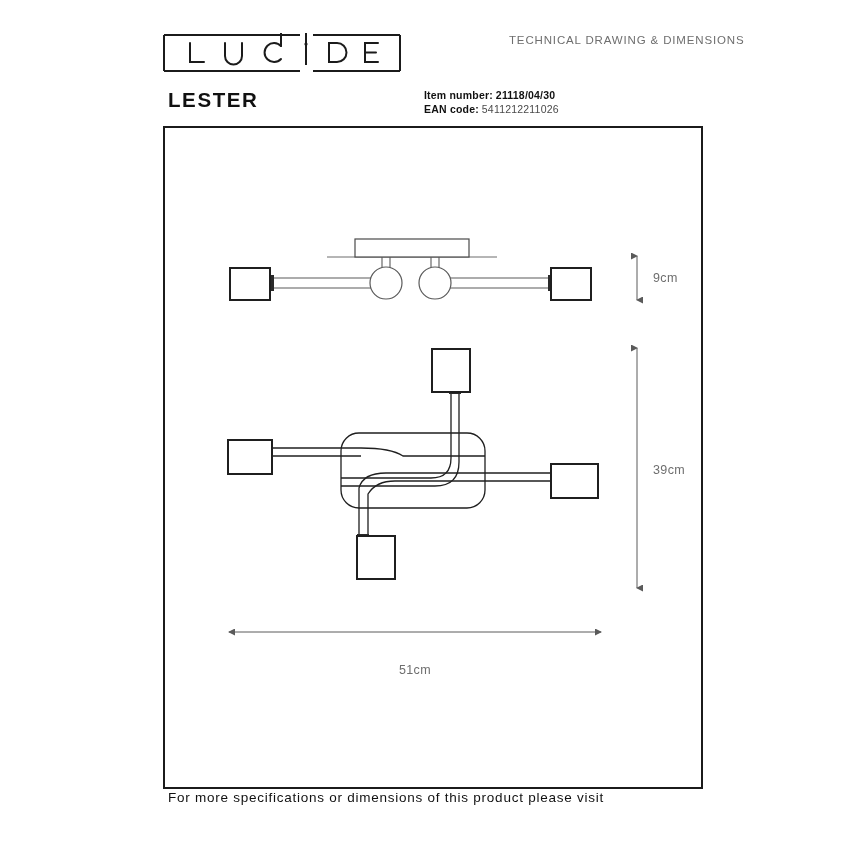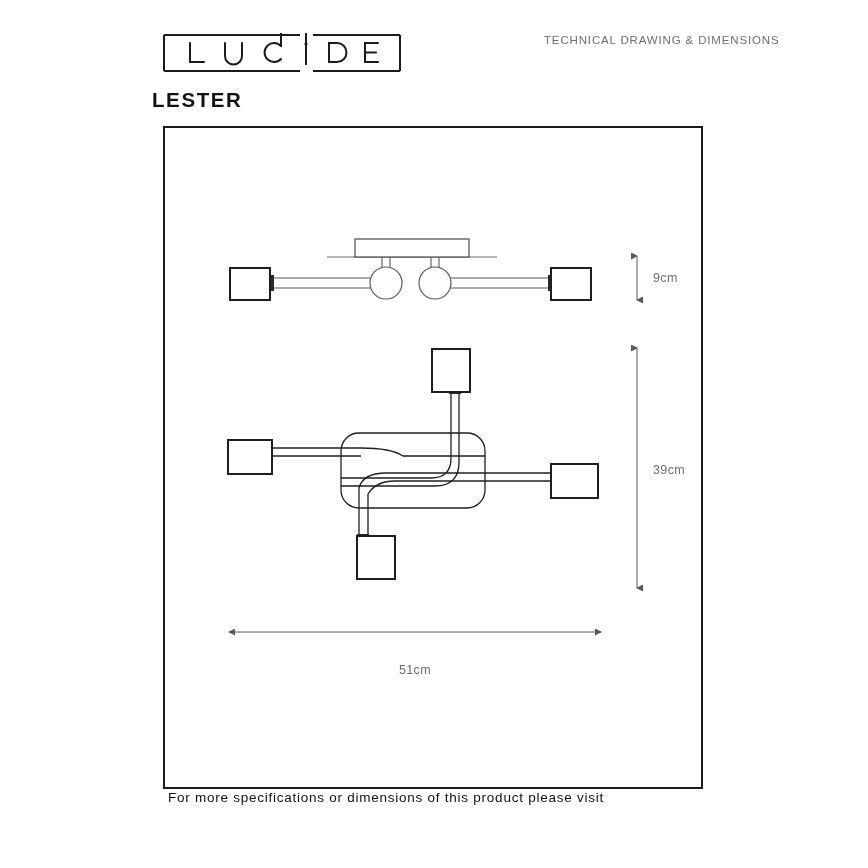--- a/index.html
+++ b/index.html
@@ -32,25 +32,24 @@
   }
   .header-kicker {
     position: absolute;
     left: 509px;
     top: 34px;
     font-size: 11.5px;
     letter-spacing: 0.85px;
     color: #6e6e6e;
     font-family: "Liberation Sans", sans-serif;
     white-space: nowrap;
-    margin-left: 35px;
   }
   .product-title {
     position: absolute;
-    left: 152px;
+    left: 168px;
     top: 88px;
     font-size: 20.5px;
     font-weight: bold;
     letter-spacing: 1.6px;
     color: #111111;
     white-space: nowrap;
   }
   .meta-block {
     position: absolute;
     left: 424px;
@@ -156,20 +155,30 @@
 
         <path d="M 215 10 L 202 10 L 202 29 L 215 29 M 202 19.5 L 213 19.5"></path>
       </g>
     </svg>
   </div>
 
   <div class="header-kicker">TECHNICAL DRAWING &amp; DIMENSIONS</div>
 
   <div class="product-title">LESTER</div>
 
+  <div class="meta-block">
+    <span class="meta-line">
+      <span class="meta-label">Item number:</span>
+      <span class="meta-value-bold">21118/04/30</span>
+    </span>
+    <span class="meta-line">
+      <span class="meta-label">EAN code:</span>
+      <span class="meta-value">5411212211026</span>
+    </span>
+  </div>
 
   <div class="frame"></div>
 
   <svg class="drawing-svg" viewBox="0 0 540 663" xmlns="http://www.w3.org/2000/svg">
 
     <defs>
       <marker id="arrDown" markerWidth="7" markerHeight="7" refX="3.5" refY="6" orient="auto" markerUnits="userSpaceOnUse">
         <path d="M 0 0 L 7 0 L 3.5 7 Z" fill="#5a5a5a"></path>
       </marker>
       <marker id="arrUp" markerWidth="7" markerHeight="7" refX="3.5" refY="1" orient="auto" markerUnits="userSpaceOnUse">

